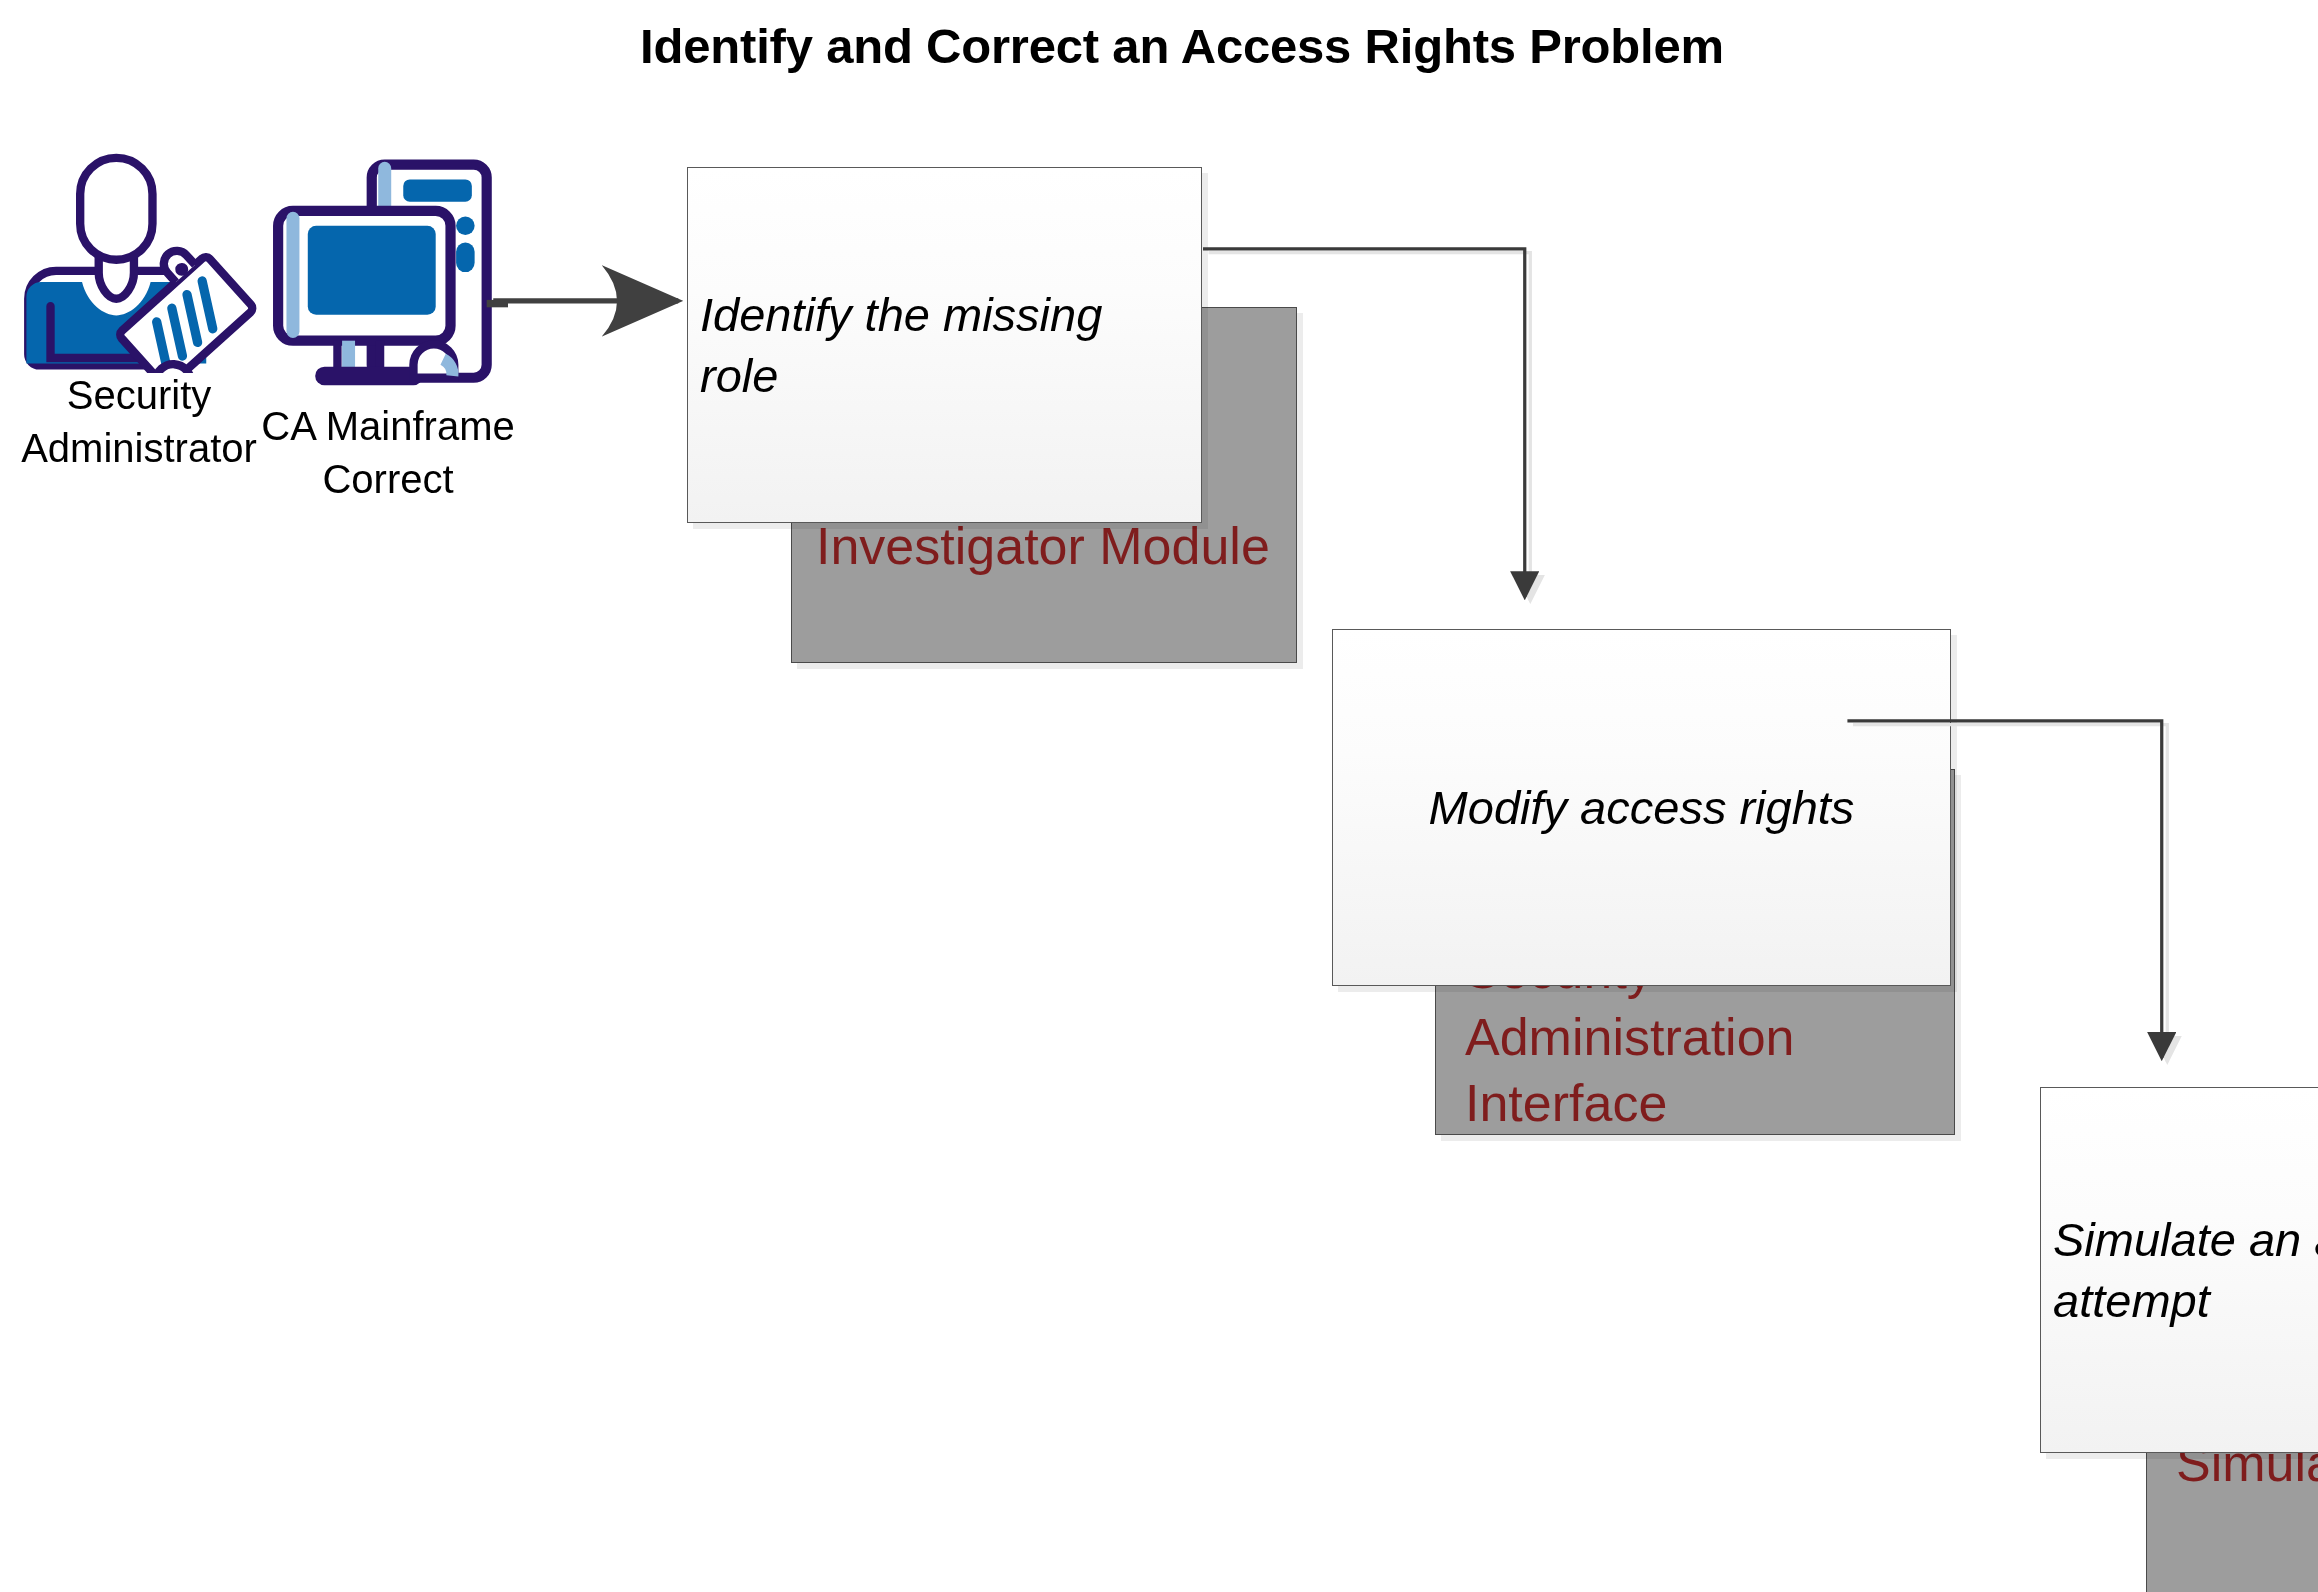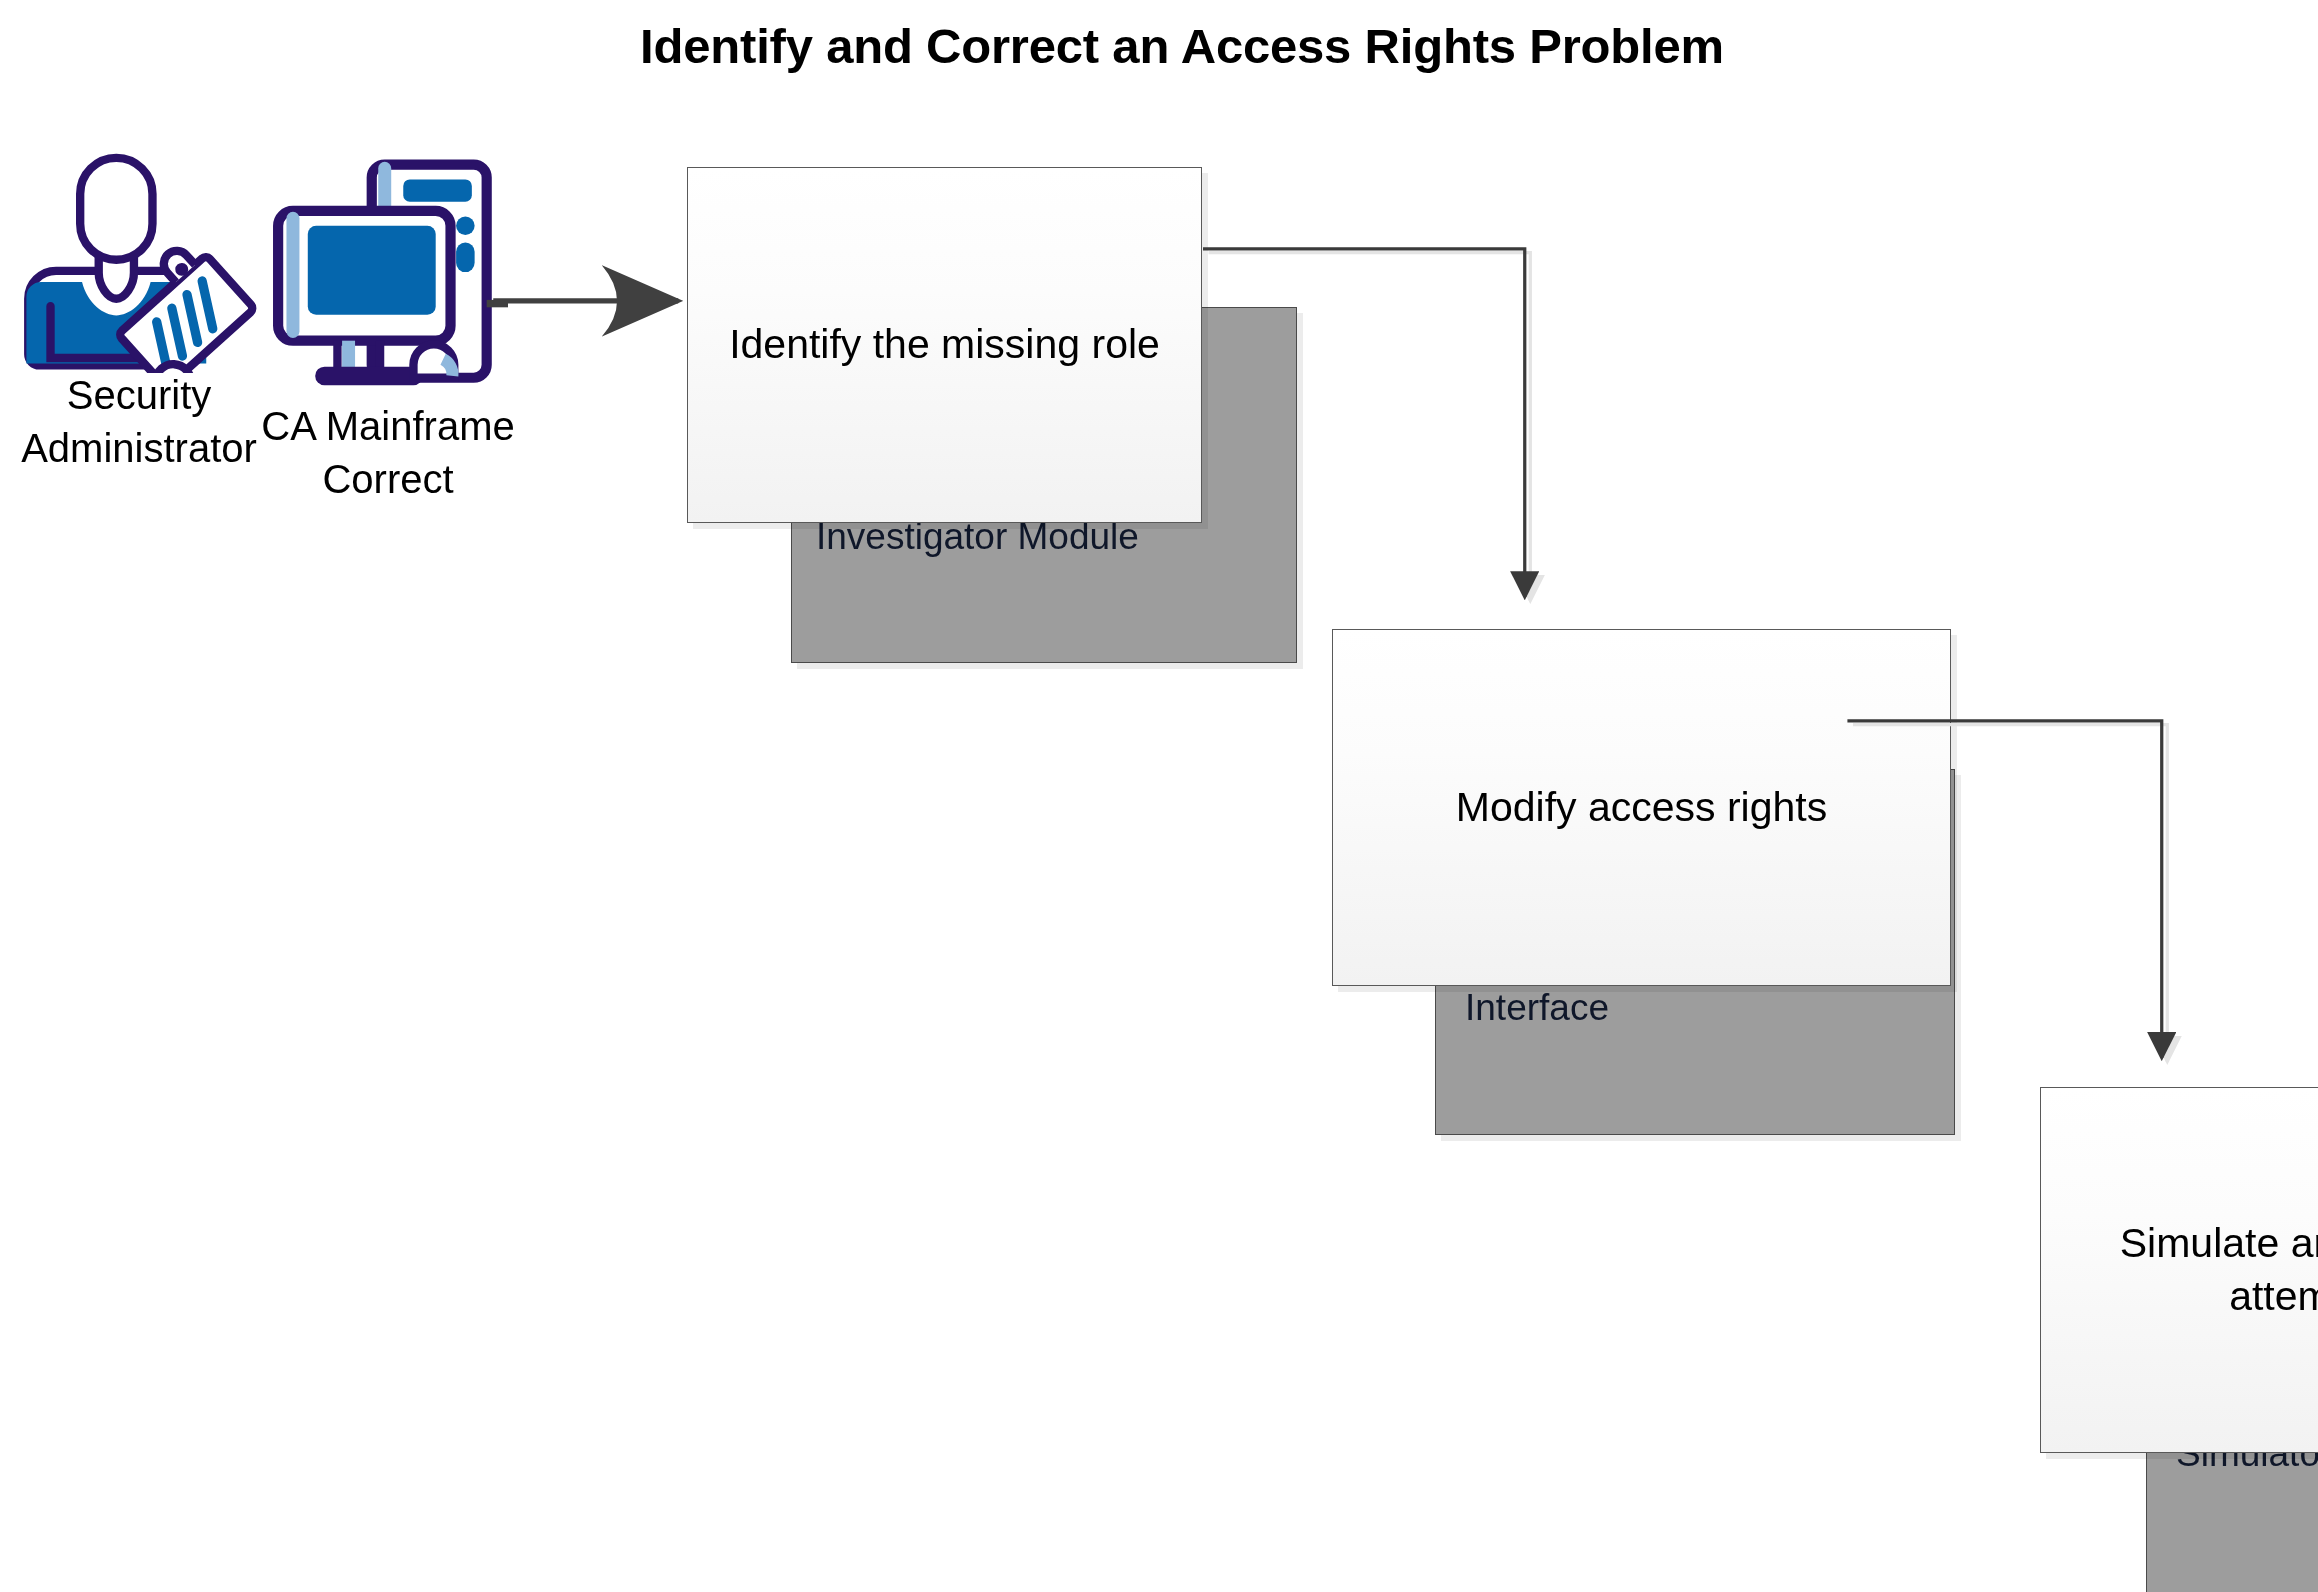--- a/index.html
+++ b/index.html
@@ -54,40 +54,40 @@
   }
   .sys-box {
     position: absolute;
     background: #9d9d9d;
     border: 1.4px solid #4a4a4a;
     box-shadow: 6px 6px 0 rgba(0,0,0,0.075);
     box-sizing: border-box;
   }
   .sys-label {
     position: absolute;
-    color: #0f172a;
-    font-size: 37px;
+    color: #7f1d1d;
+    font-size: 52px;
     line-height: 1.28;
   }
   .step-box {
     position: absolute;
     background: linear-gradient(180deg, #ffffff 0%, #fcfcfc 35%, #f2f2f2 100%);
     border: 1.4px solid #595959;
     box-shadow: 6px 6px 0 rgba(0,0,0,0.075);
     box-sizing: border-box;
     display: flex;
     align-items: center;
     justify-content: center;
   }
   .step-label {
     color: #000000;
-    font-size: 41px;
+    font-size: 47px;
     line-height: 1.3;
-    text-align: center;
     padding: 0 12px;
+    font-style: italic;
   }
 
   
   .connector-svg {
     position: absolute;
     left: 0;
     top: 0;
     width: 2642px;
     height: 1592px;
     pointer-events: none;

